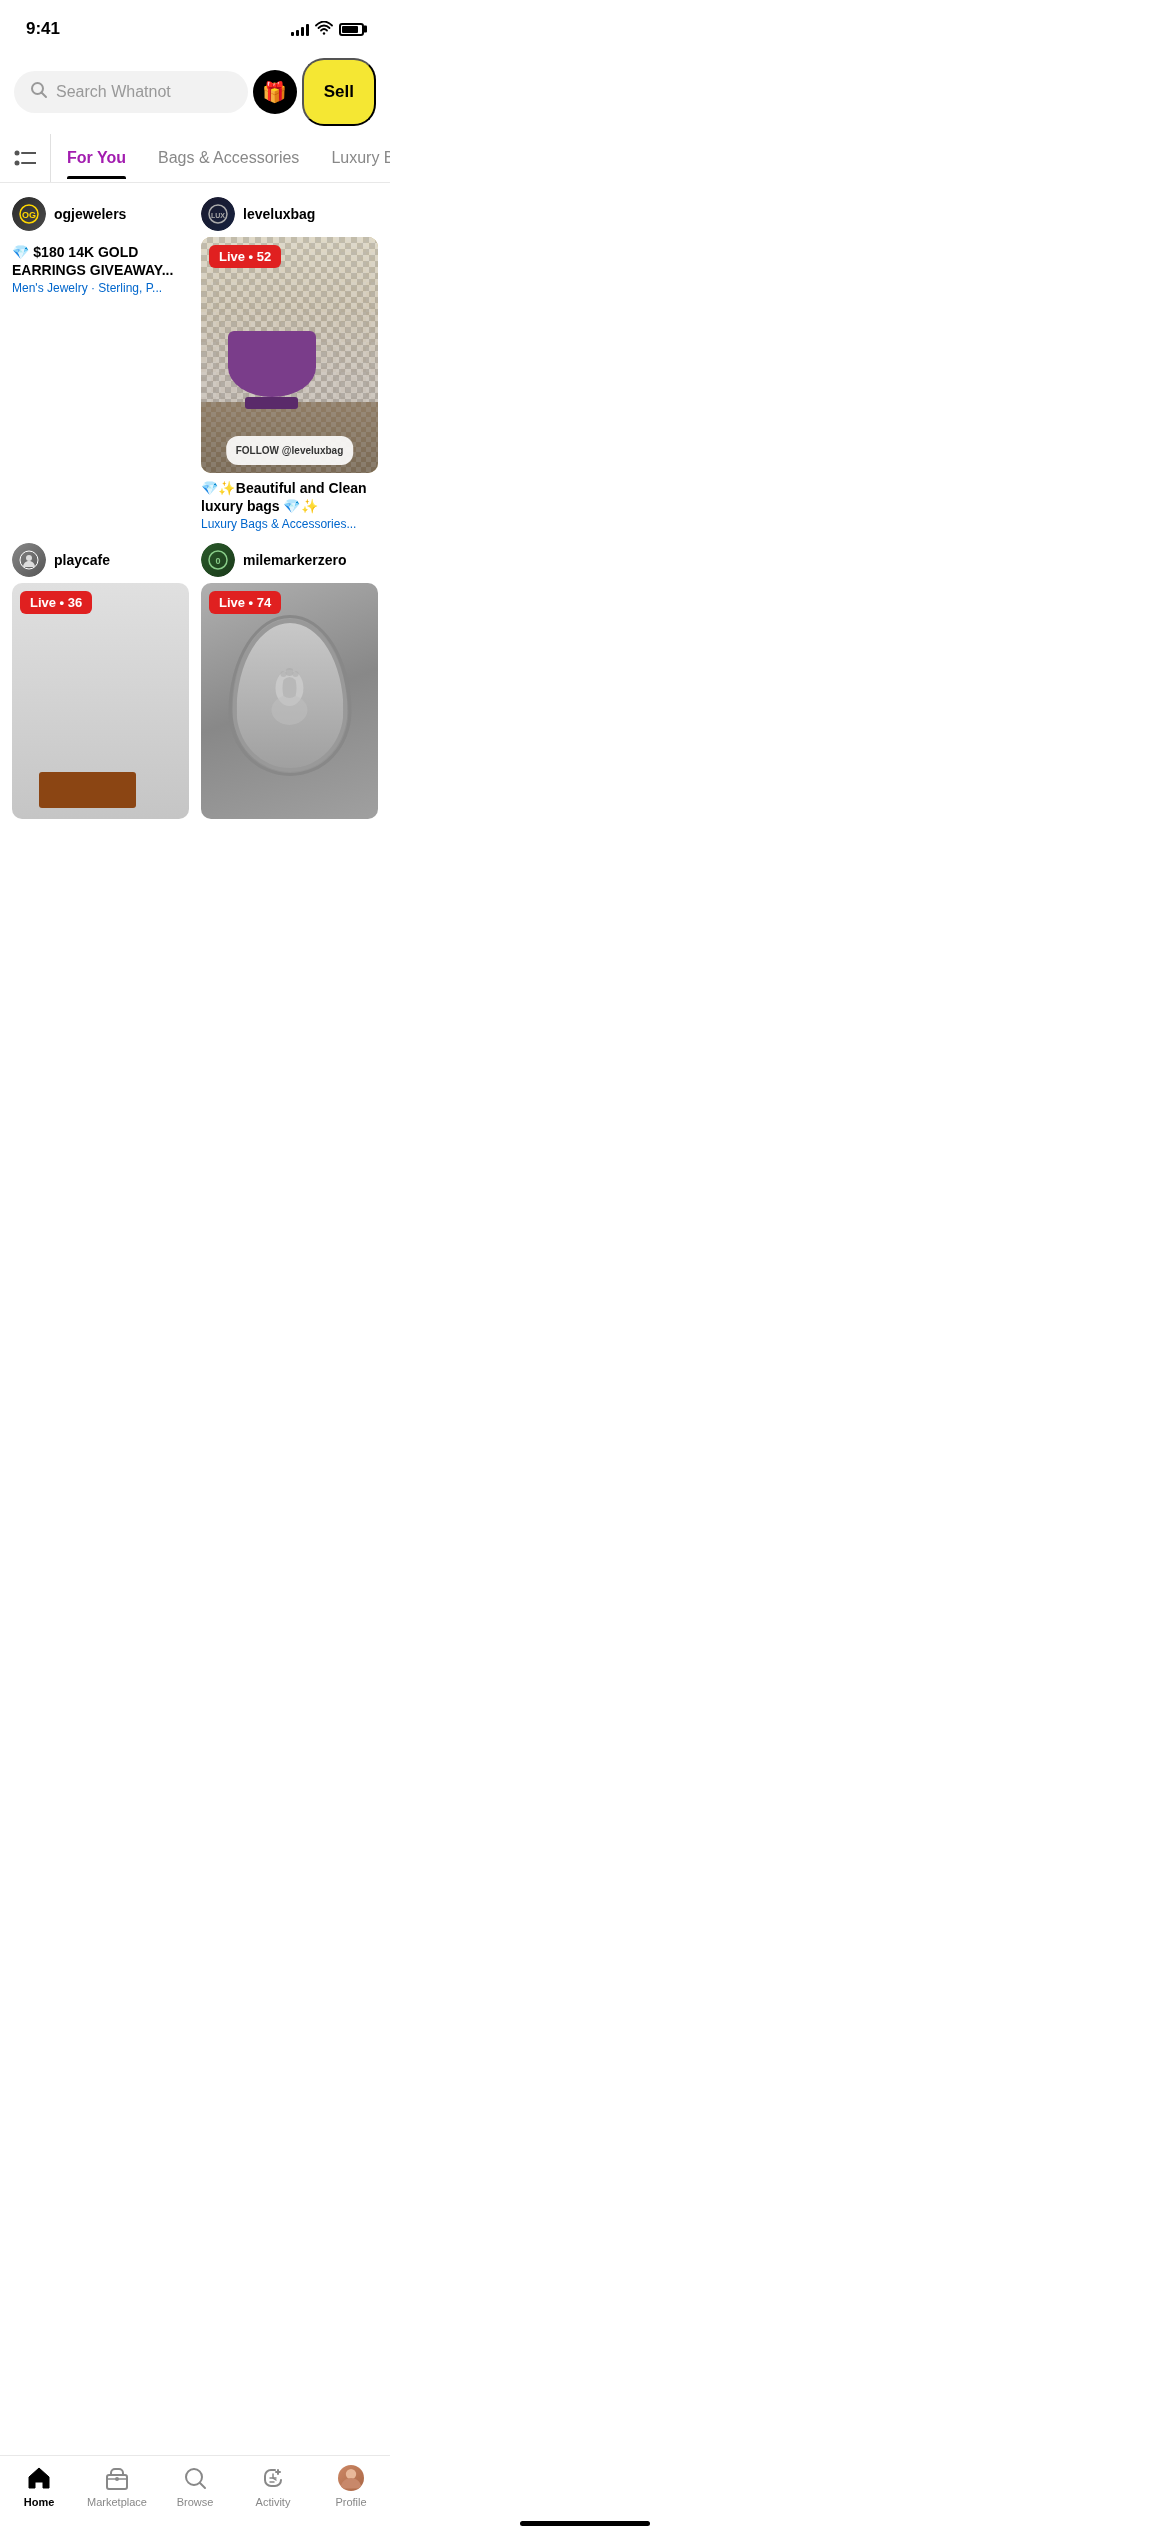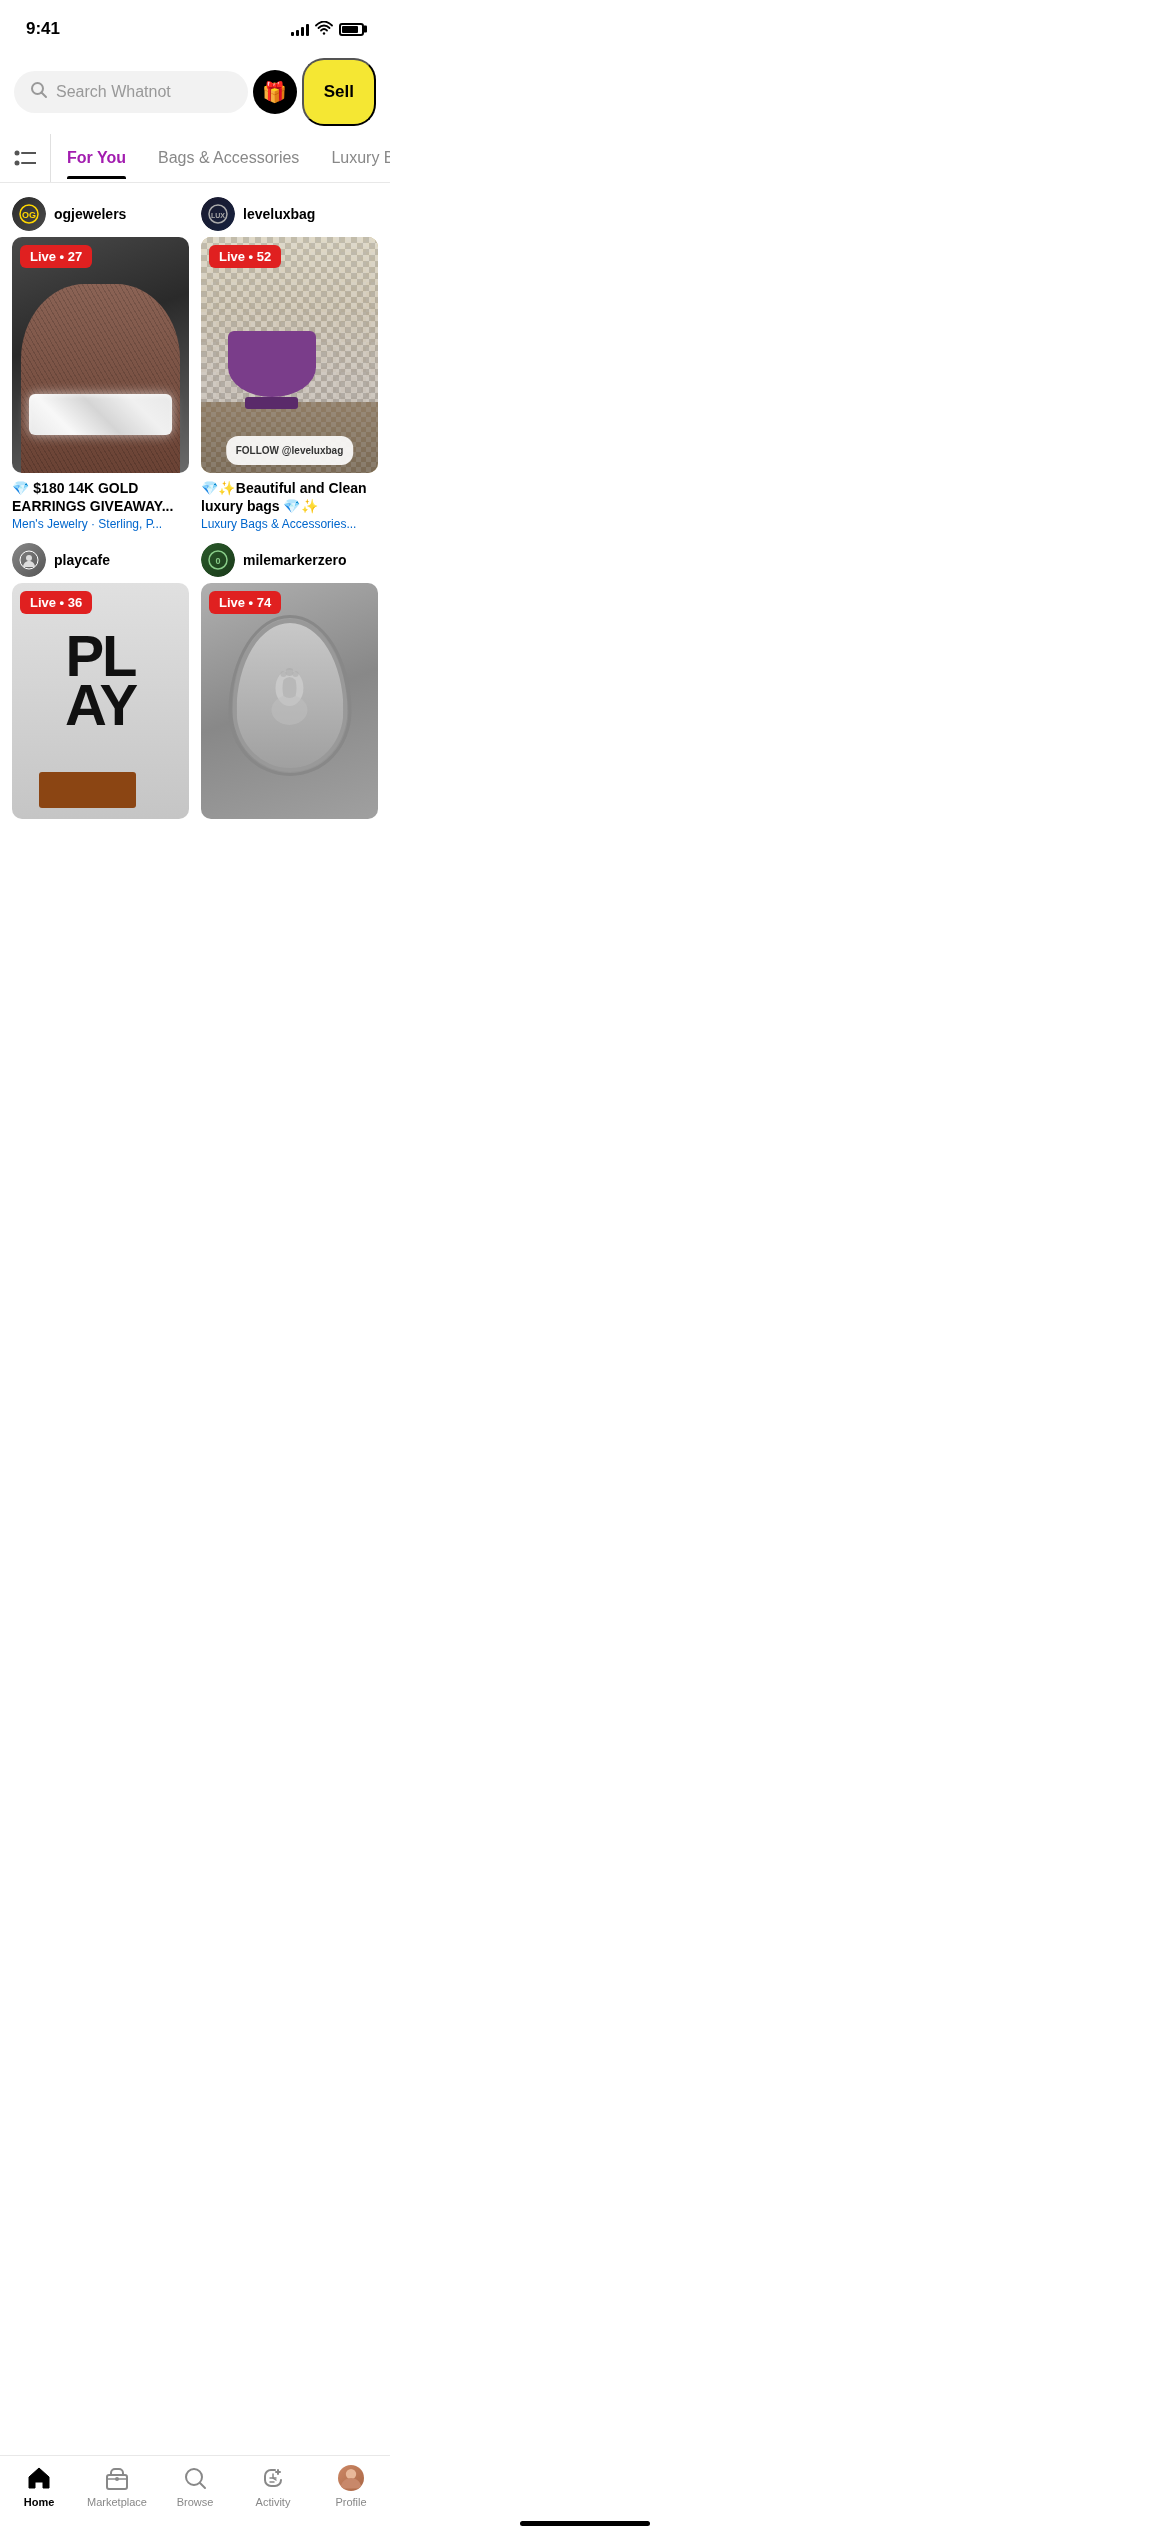--- a/index.html
+++ b/index.html
@@ -474,29 +474,20 @@
       <div class="seller-avatar">
         <div style="width:100%;height:100%;background:linear-gradient(135deg,#2a2a2a,#4a4a4a);border-radius:50%;display:flex;align-items:center;justify-content:center;">
           <svg width="20" height="20" viewBox="0 0 20 20" fill="none">
             <circle cx="10" cy="10" r="9" stroke="#ffd700" stroke-width="1.5"></circle>
             <text x="10" y="14" text-anchor="middle" fill="#ffd700" font-size="9" font-weight="bold">OG</text>
           </svg>
         </div>
       </div>
       <span class="seller-name">ogjewelers</span>
     </div>
-    <div class="card-thumbnail bg-jewelry">
-      <div class="arm-decor">
-        <div class="arm-shape">
-          <div class="tattoo-lines"></div>
-          <div class="bracelet"></div>
-        </div>
-      </div>
-      <div class="live-badge">Live • 27</div>
-    </div>
     <div class="card-desc">
       <div class="card-title">💎 $180 14K GOLD EARRINGS GIVEAWAY...</div>
       <div class="card-subtitle">Men's Jewelry · Sterling, P...</div>
     </div>
   </div>
 
   <div class="live-card">
     <div class="card-seller-row">
       <div class="seller-avatar">
         <div style="width:100%;height:100%;background:linear-gradient(135deg,#1a1a2e,#16213e);border-radius:50%;display:flex;align-items:center;justify-content:center;">
@@ -535,21 +526,20 @@
           <svg width="20" height="20" viewBox="0 0 20 20" fill="none">
             <circle cx="10" cy="10" r="9" stroke="#fff" stroke-width="1"></circle>
             <circle cx="10" cy="8" r="3" fill="#ddd"></circle>
             <path d="M4 17c0-3.3 2.7-6 6-6s6 2.7 6 6" fill="#ddd"></path>
           </svg>
         </div>
       </div>
       <span class="seller-name">playcafe</span>
     </div>
     <div class="card-thumbnail bg-play">
-      <div class="play-text">PL<br>AY</div>
 
       <div style="position:absolute;bottom:5%;left:15%;width:55%;height:15%;background:#8B4513;border-radius:3px;"></div>
       <div class="live-badge">Live • 36</div>
     </div>
     <div class="card-desc">
       <div class="card-title"></div>
       <div class="card-subtitle"></div>
     </div>
   </div>
 

